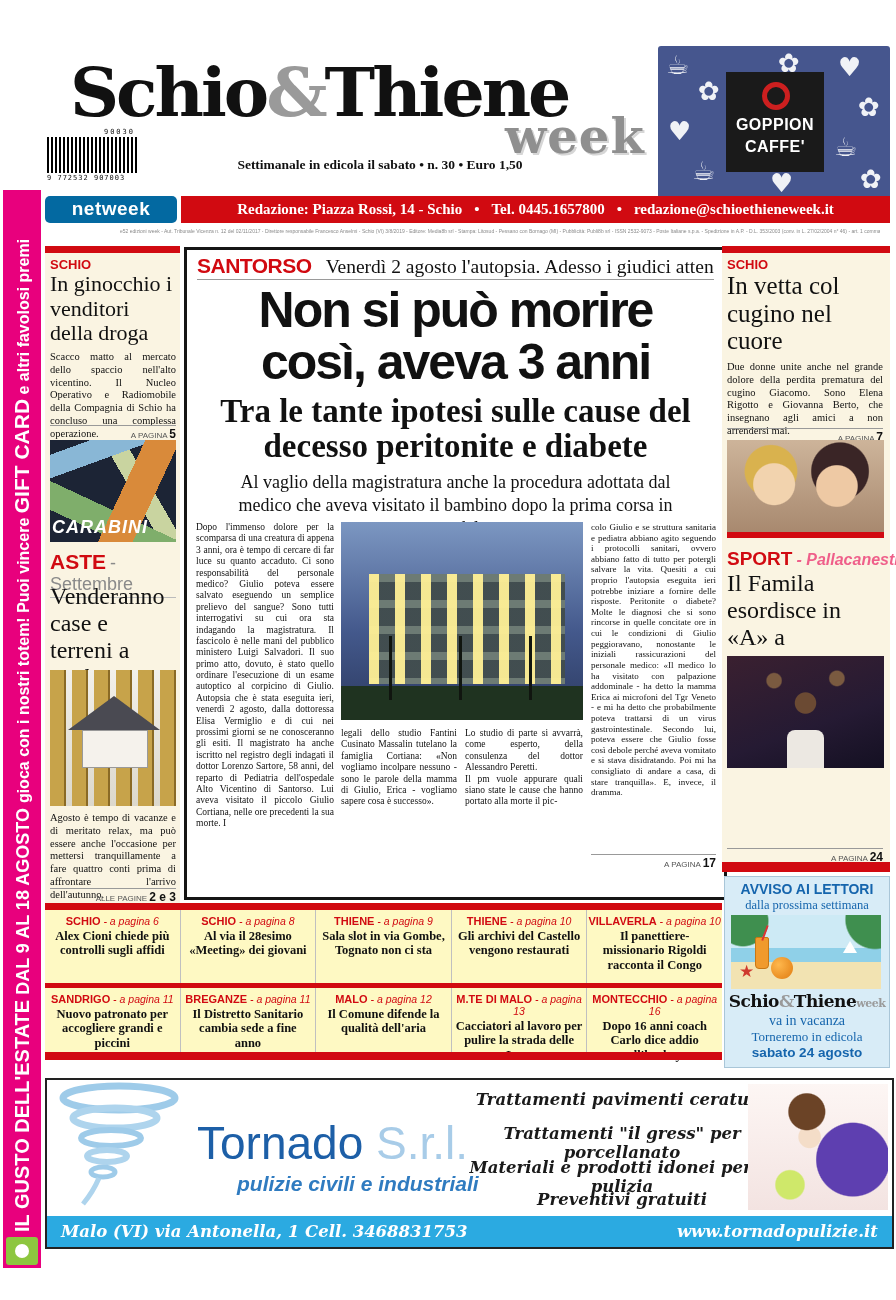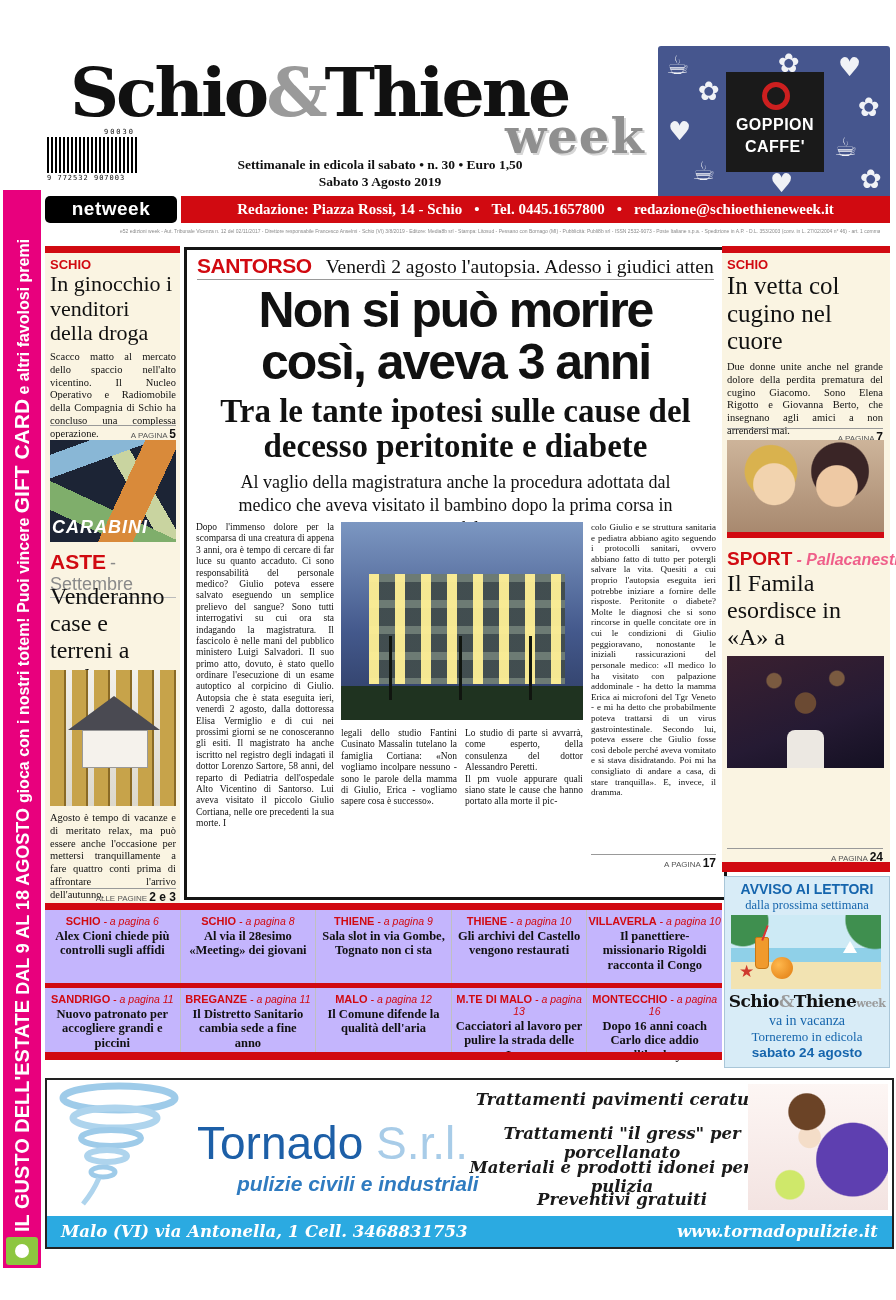--- a/index.html
+++ b/index.html
@@ -39,21 +39,21 @@
   
   .goppion{left:658px;top:46px;width:232px;height:154px;background:#46568e;border-radius:3px;overflow:hidden;}
   .gpat{position:absolute;color:rgba(255,255,255,.92);font-size:26px;font-family:"DejaVu Sans",sans-serif;}
   .gopbox{position:absolute;left:68px;top:26px;width:98px;height:100px;background:#1a1a1a;}
   .gopring{position:absolute;left:36px;top:10px;width:18px;height:18px;border-radius:50%;
            border:5px solid #cc1f1f;}
   .gopt{position:absolute;left:0;width:98px;text-align:center;color:#fff;font-weight:bold;
         font-family:"Liberation Sans",sans-serif;font-size:16px;letter-spacing:.5px;}
 
   
-  .netweek{left:45px;top:196px;width:132px;height:27px;background:#000000;border-radius:5px;
+  .netweek{left:45px;top:196px;width:132px;height:27px;background:#0369a1;border-radius:5px;
            color:#fff;font-weight:bold;font-size:19px;text-align:center;line-height:26px;
            font-family:"Liberation Sans",sans-serif;letter-spacing:.5px;}
   .topred{left:181px;top:196px;width:709px;height:27px;color:#fff;font-weight:bold;font-size:15px;
           text-align:center;line-height:27px;}
   .topred span{margin:0 6px;}
   .colophon{left:120px;top:228px;width:760px;font-size:5px;color:#8a8a8a;white-space:nowrap;
             overflow:hidden;font-family:"Liberation Sans",sans-serif;}
 
   
   .colbar{height:7px;}
@@ -140,21 +140,21 @@
   .drink{position:absolute;left:24px;top:22px;width:12px;height:30px;background:#f09a2c;
          border-radius:2px 2px 4px 4px;border:1px solid #c87714;}
   .straw{position:absolute;left:33px;top:10px;width:2px;height:16px;background:#d33;transform:rotate(20deg);}
   .orange{position:absolute;left:40px;top:42px;width:22px;height:22px;border-radius:50%;
           background:radial-gradient(circle at 35% 35%,#ffb84d,#e07b10);}
   .stars{position:absolute;left:8px;top:46px;color:#cf3a2e;font-size:17px;font-family:"DejaVu Sans",sans-serif;}
   .sail{position:absolute;right:24px;top:26px;width:0;height:0;border-left:7px solid transparent;
         border-right:7px solid transparent;border-bottom:12px solid #fff;}
   .avlogo{font-family:"DejaVu Serif",serif;font-weight:bold;font-size:17px;color:#111;letter-spacing:-.5px;}
   .avlogo .amp{color:#9a9a9a;} .avlogo .wk{color:#9a9a9a;font-size:11px;}
-  .gridrow{position:absolute;left:45px;width:677px;display:flex;background:#c4b5fd;}
+  .gridrow{position:absolute;left:45px;width:677px;display:flex;background:#fef9c3;}
   .gcell{flex:1 1 0;border-left:1px solid #c0c0c0;text-align:center;padding-top:5px;}
   .gcell:first-child{border-left:none;}
   .gtown{font-family:"Liberation Sans",sans-serif;font-weight:bold;font-size:11px;color:#d10a11;}
   .gpage{font-style:italic;font-size:10.5px;color:#d10a11;font-weight:normal;}
   .ghead{font-weight:bold;font-size:12.5px;line-height:1.15;padding:2px 4px 0 4px;}
 
   
   .tad{left:45px;top:1078px;width:845px;height:167px;border:2px solid #222;background:#fff;}
   .tbrand{position:absolute;left:150px;top:36px;font-family:"Liberation Sans",sans-serif;
           font-size:46px;color:#1d5fa7;white-space:nowrap;}
@@ -183,21 +183,20 @@
   <div class="abs striplogo"></div>
 
   <div class="abs barcode">
     <div class="bctop">90030</div>
     <div class="bcbars"></div>
     <div class="bcnum">9 772532 907003</div>
   </div>
   <div class="abs mast"><span>Schio</span><span class="amp">&amp;</span><span>Thiene</span></div>
   <div class="abs week">week</div>
   <div class="abs subline">Settimanale in edicola il sabato • n. 30 • Euro 1,50</div>
-  <div class="abs dateline">Sabato 3 Agosto 2019</div>
 
   <div class="abs goppion">
     <span class="gpat" style="left:8px;top:4px;">☕</span>
     <span class="gpat" style="left:40px;top:30px;">✿</span>
     <span class="gpat" style="left:10px;top:70px;">♥</span>
     <span class="gpat" style="left:34px;top:110px;">☕</span>
     <span class="gpat" style="left:180px;top:6px;">♥</span>
     <span class="gpat" style="left:200px;top:46px;">✿</span>
     <span class="gpat" style="left:176px;top:86px;">☕</span>
     <span class="gpat" style="left:202px;top:118px;">✿</span>

